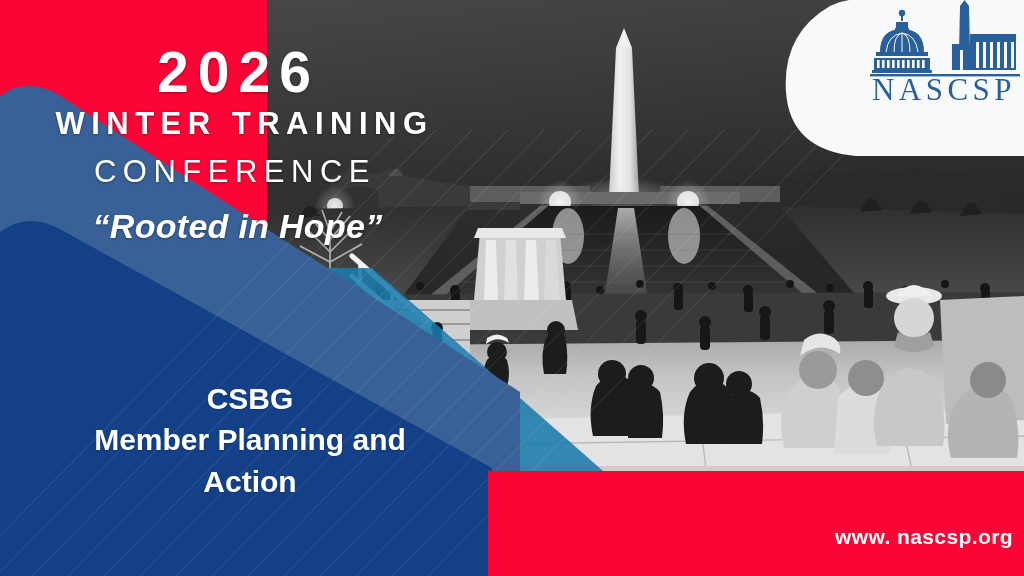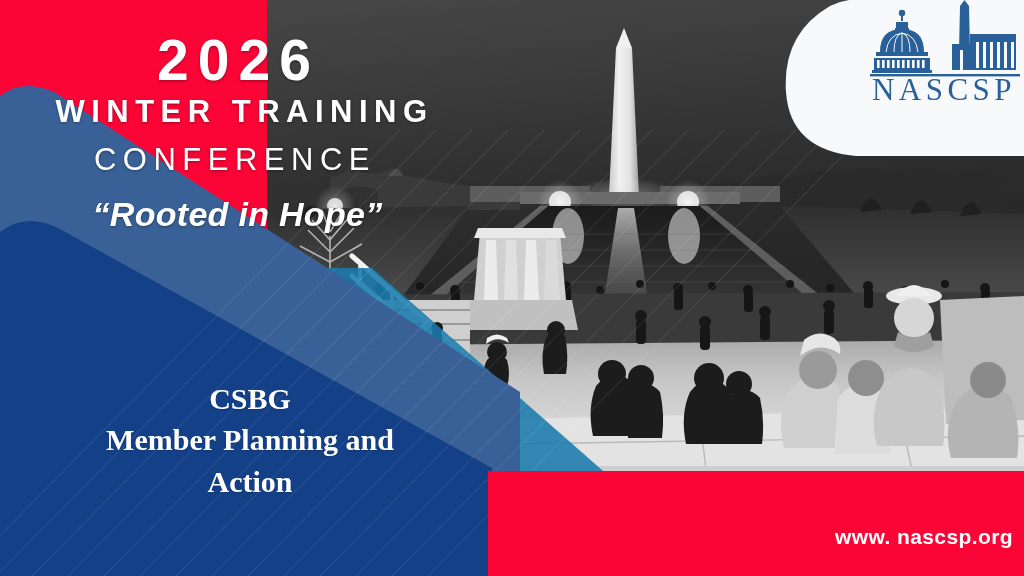--- a/index.html
+++ b/index.html
@@ -25,40 +25,39 @@
   .logo-wrap svg{display:block;width:164px;height:108px;}
 
   
   .hero{
     position:absolute;left:0px;top:28px;width:468px;text-align:center;
     color:#ffffff;
     text-shadow:0 1px 3px rgba(0,0,0,.35);
   }
   .year{
     font-size:57px;font-weight:800;letter-spacing:9px;line-height:1;
-    margin:4px 0 7px 0;padding-left:9px;
+    margin:16px 0 7px 0;padding-left:9px;
   }
   .line1{
     font-size:31px;font-weight:700;letter-spacing:6.5px;line-height:1.04;
     margin:0;padding-left:21px;
   }
   .line2{
     font-size:31px;font-weight:400;letter-spacing:6.5px;line-height:1.04;
     margin:16px;padding-left:2px;
   }
   .tagline{
     font-size:34px;font-weight:700;font-style:italic;letter-spacing:.3px;
     margin:19px 0 0 0;padding-left:7px;
   }
 
   .session{
     position:absolute;left:24px;top:378px;width:452px;text-align:center;
     color:#ffffff;font-weight:700;font-size:30px;line-height:1.38;
     text-shadow:0 1px 2px rgba(0,0,0,.18);
-    font-family:Liberation Serif, serif;
   }
   .session div{margin:0;}
 
   .url{
     position:absolute;left:0;top:525px;width:1024px;
     text-align:right;padding-right:32px;box-sizing:border-box;
     color:#ffffff;font-weight:700;font-size:21px;letter-spacing:.4px;margin-left:21px;
   }
 </style>
 </head>

